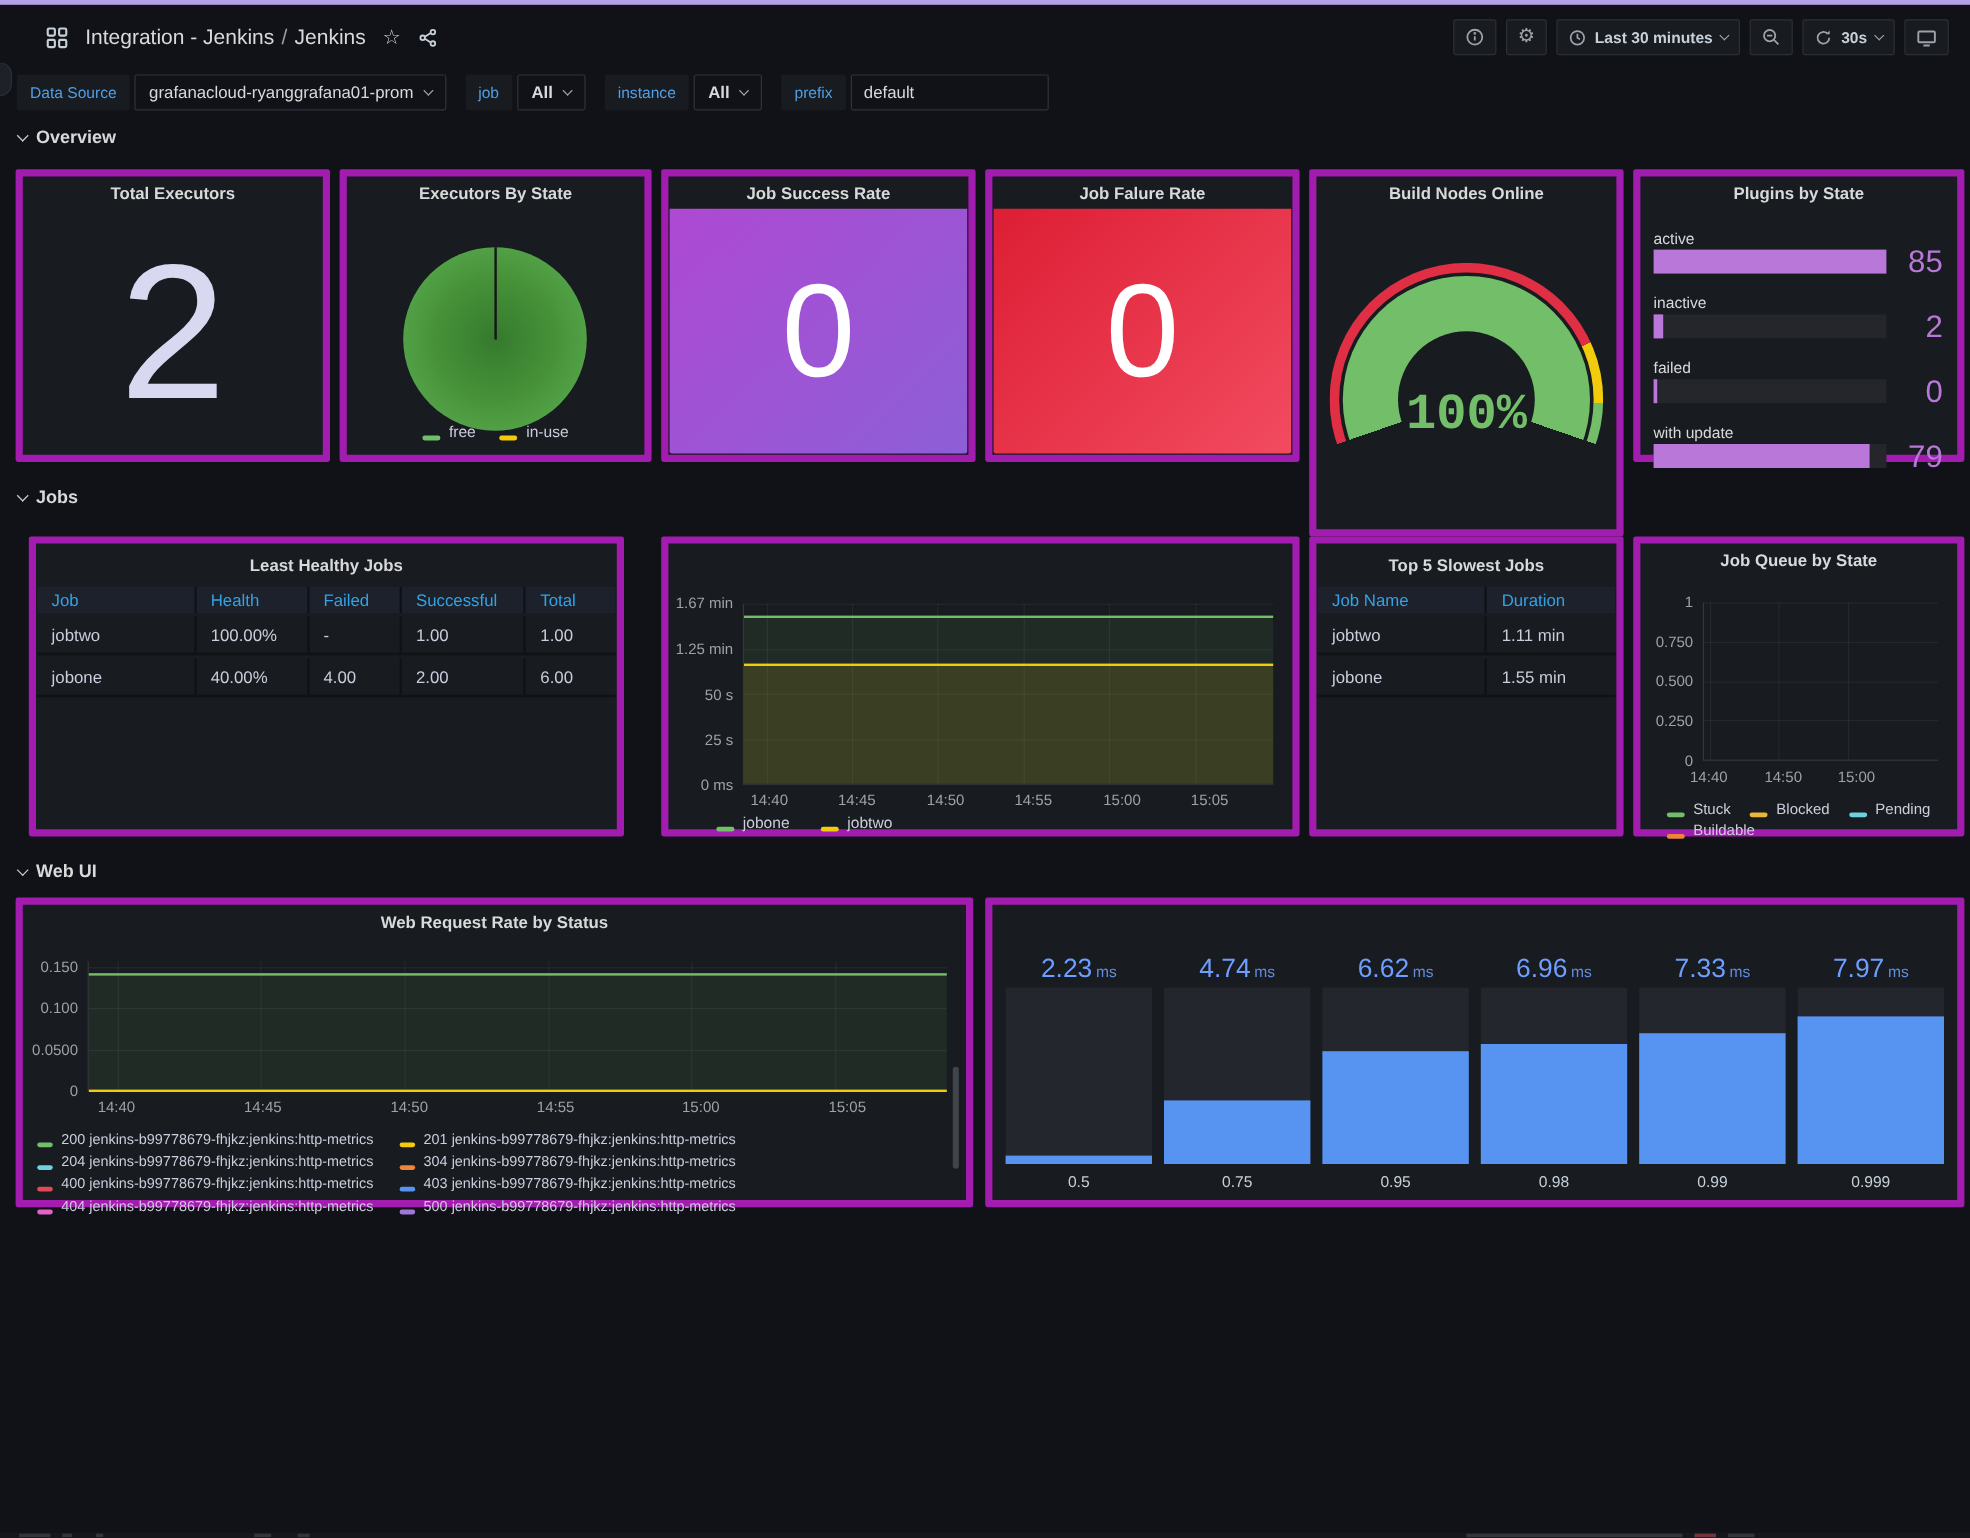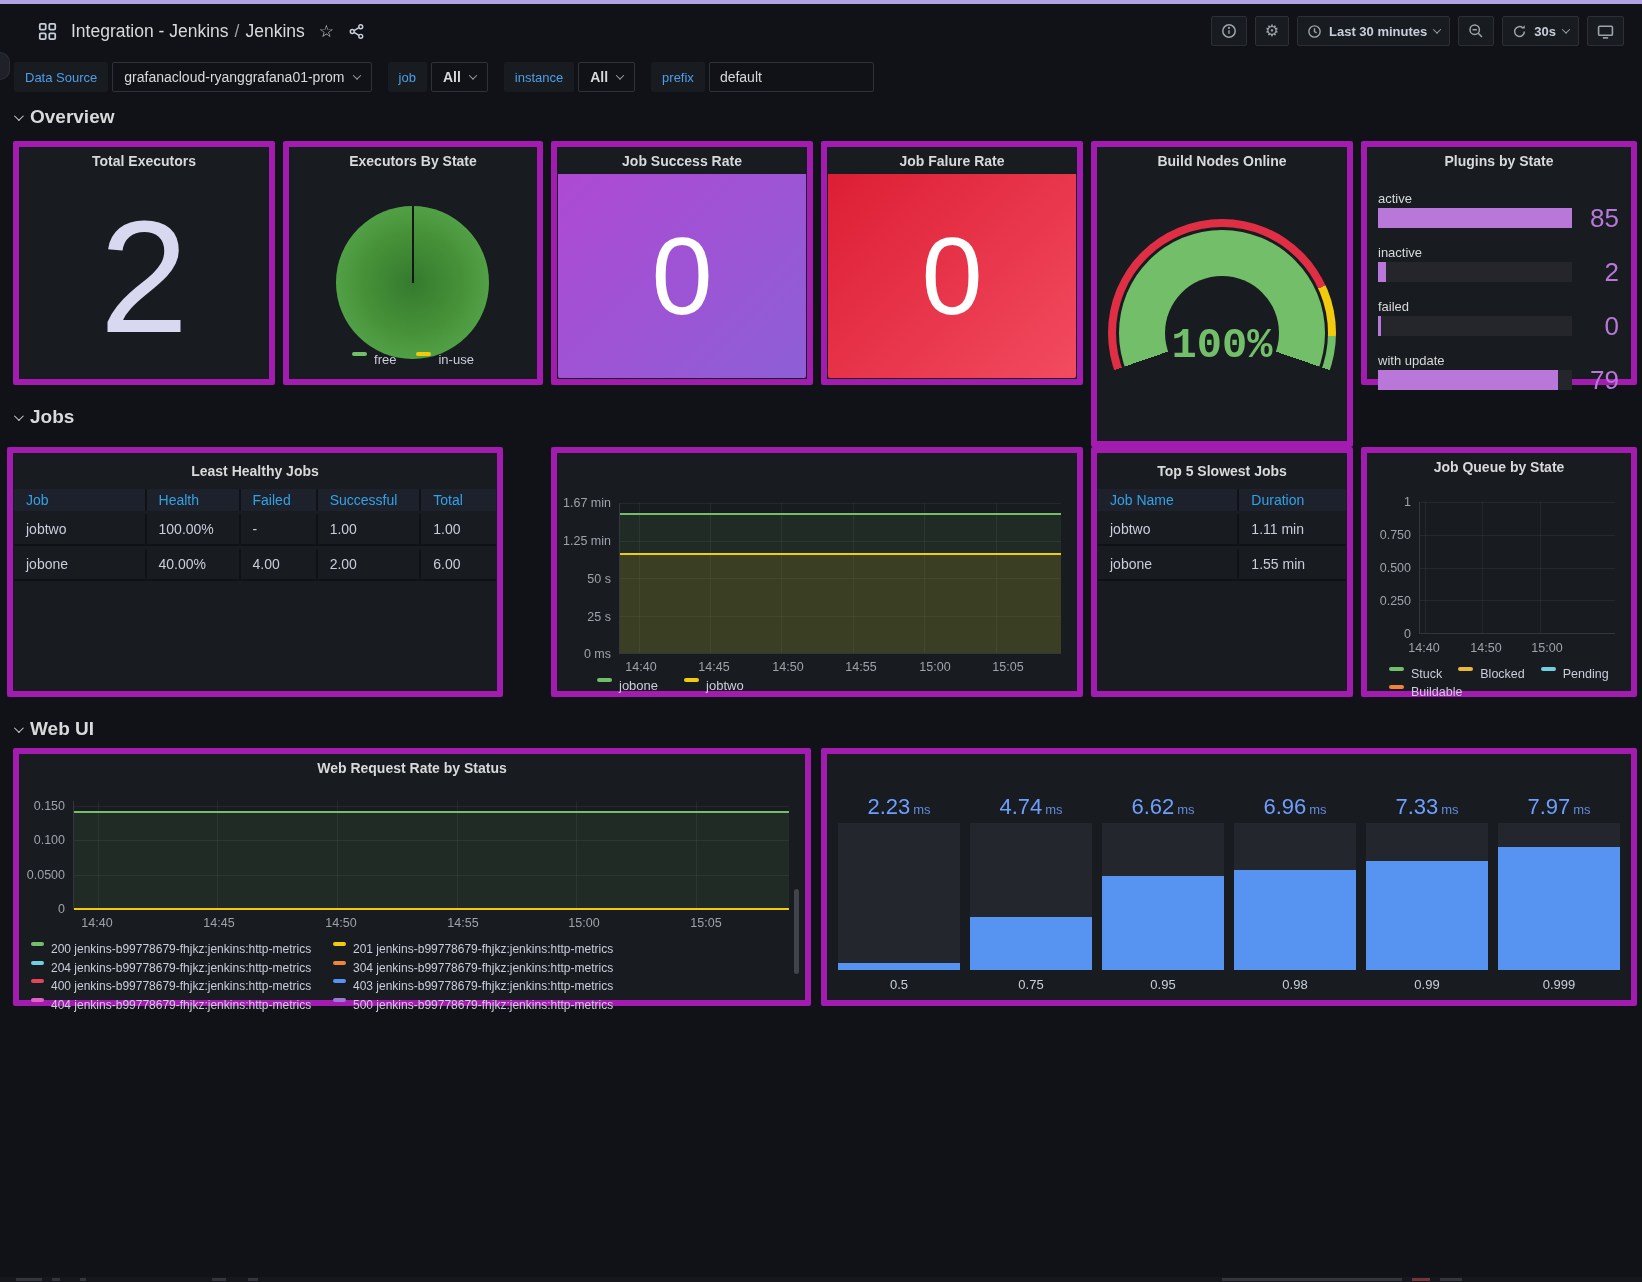--- a/index.html
+++ b/index.html
@@ -22,38 +22,38 @@
   .vlabel { height:30px; display:flex; align-items:center; padding:0 11px; background:#181b1f;
     color:#4f9ee9; font-size:13px; font-weight:500; border-radius:2px; }
   .vvalue { height:30px; display:flex; align-items:center; gap:9px; padding:0 11px;
     background:#111217; border:1px solid #2e323a; border-radius:2px; color:#d8d9da;
     font-size:14px; cursor:pointer; }
   .vinput { height:30px; width:165px; padding:0 10px; background:#111217; border:1px solid #2e323a;
     border-radius:2px; color:#d8d9da; font-size:14px; font-family:inherit; }
   .chevs { display:inline-block; width:6px; height:6px; border-right:1.5px solid #9da3ab;
     border-bottom:1.5px solid #9da3ab; transform:rotate(45deg) translate(-1px,-1px); }
   .sect { position:absolute; display:flex; align-items:center; gap:9px; color:#d8d9da;
-    font-size:19px; font-weight:700; cursor:pointer; }
+    font-size:15px; font-weight:700; cursor:pointer; }
   .chevd { display:inline-block; width:7px; height:7px; border-right:1.8px solid #c7d0d9;
     border-bottom:1.8px solid #c7d0d9; transform:rotate(45deg) translateY(-2px); }
   .panel { position:absolute; background:#181b1f; border:6px solid #a21caf; border-radius:2px; }
   .ptitle { position:absolute; top:0; left:0; right:0; height:28px; display:flex;
     align-items:center; justify-content:center; font-size:14px; font-weight:700;
     color:#d8d9da; cursor:pointer; }
   .stat-big { position:absolute; left:0; right:0; top:28px; bottom:0; display:flex;
     align-items:center; justify-content:center; font-size:160px; font-weight:500; line-height:1; }
   .stat-bgfill { position:absolute; left:1px; right:1px; top:27px; bottom:1px; display:flex;
     align-items:center; justify-content:center; font-size:110px; font-weight:500;
     color:#ffffff; border-radius:0 0 2px 2px; line-height:1; }
   .pie { position:absolute; left:50%; top:59px; width:153px; height:153px; margin-left:-77px;
     border-radius:50%; }
   .pie-split { position:absolute; left:50%; top:0; width:2px; height:50%; margin-left:-1px; background:#141619; }
   .plegend { position:absolute; bottom:12px; left:0; right:0; display:flex; justify-content:center;
     gap:20px; font-size:13px; color:#ccccdc; }
-  .litem { display:flex; align-items:flex-start; gap:7px; cursor:pointer; white-space:nowrap; }
+  .litem { display:flex; align-items:flex-end; gap:7px; cursor:pointer; white-space:nowrap; }
   .dash { display:inline-block; width:15px; height:4px; border-radius:2px; flex:0 0 auto; }
   .gauge-wrap { position:absolute; left:50%; top:72px; width:228px; height:155px;
     margin-left:-114px; overflow:hidden; }
   .gc { position:absolute; border-radius:50%; }
   .gauge-val { position:absolute; left:0; right:0; top:178px; text-align:center;
     font-size:42px; font-weight:700; line-height:1; }
   .pb-label { position:absolute; left:11px; font-size:13px; color:#d8d9da; }
   .pb-track { position:absolute; left:11px; width:194px; height:20px; background:#24262c; }
   .pb-fill { height:100%; }
   .pb-val { position:absolute; right:12px; font-size:26px; line-height:26px; }
@@ -264,21 +264,21 @@
   </div>
   <div class="pb-val" style="top: 166px; color: rgb(184, 119, 217);">0</div>
 
   <div class="pb-label" style="top:206px;">with update</div>
   <div class="pb-track" style="top:223px;">
     <div class="pb-fill" style="width: 93%; background: rgb(184, 119, 217);"></div>
   </div>
   <div class="pb-val" style="top: 220px; color: rgb(184, 119, 217);">79</div>
 </div>
 
-<div class="panel" style="left:7px; top:447px; width:496px; height:250px;">
+<div class="panel" style="left:24px; top:447px; width:496px; height:250px;">
   <div class="ptitle" style="top:4px;">Least Healthy Jobs</div>
   <div class="tbl-head" style="grid-template-columns:27.5% 19.5% 16% 21.5% 15.5%;">
     <div class="thcell">Job</div>
     <div class="thcell">Health</div>
     <div class="thcell">Failed</div>
     <div class="thcell">Successful</div>
     <div class="thcell">Total</div>
   </div>
   <div class="tbl-row" style="top:61px; grid-template-columns:27.5% 19.5% 16% 21.5% 15.5%;">
     <div class="tcell">jobtwo</div>

